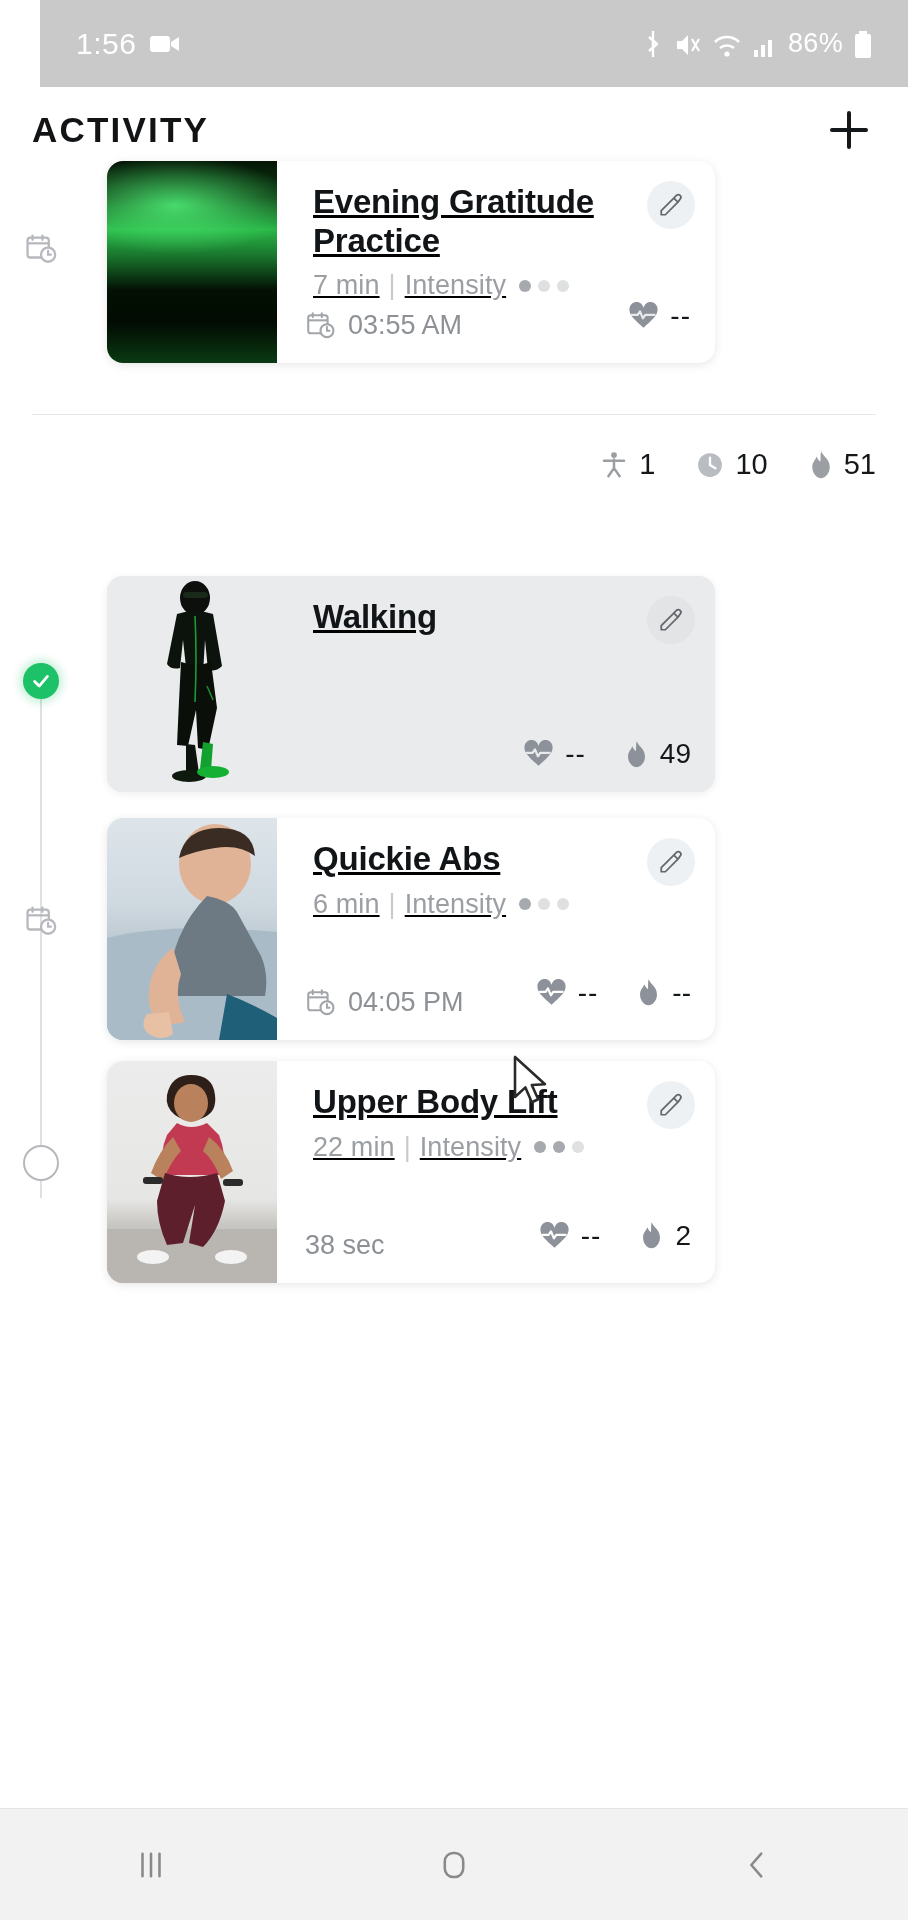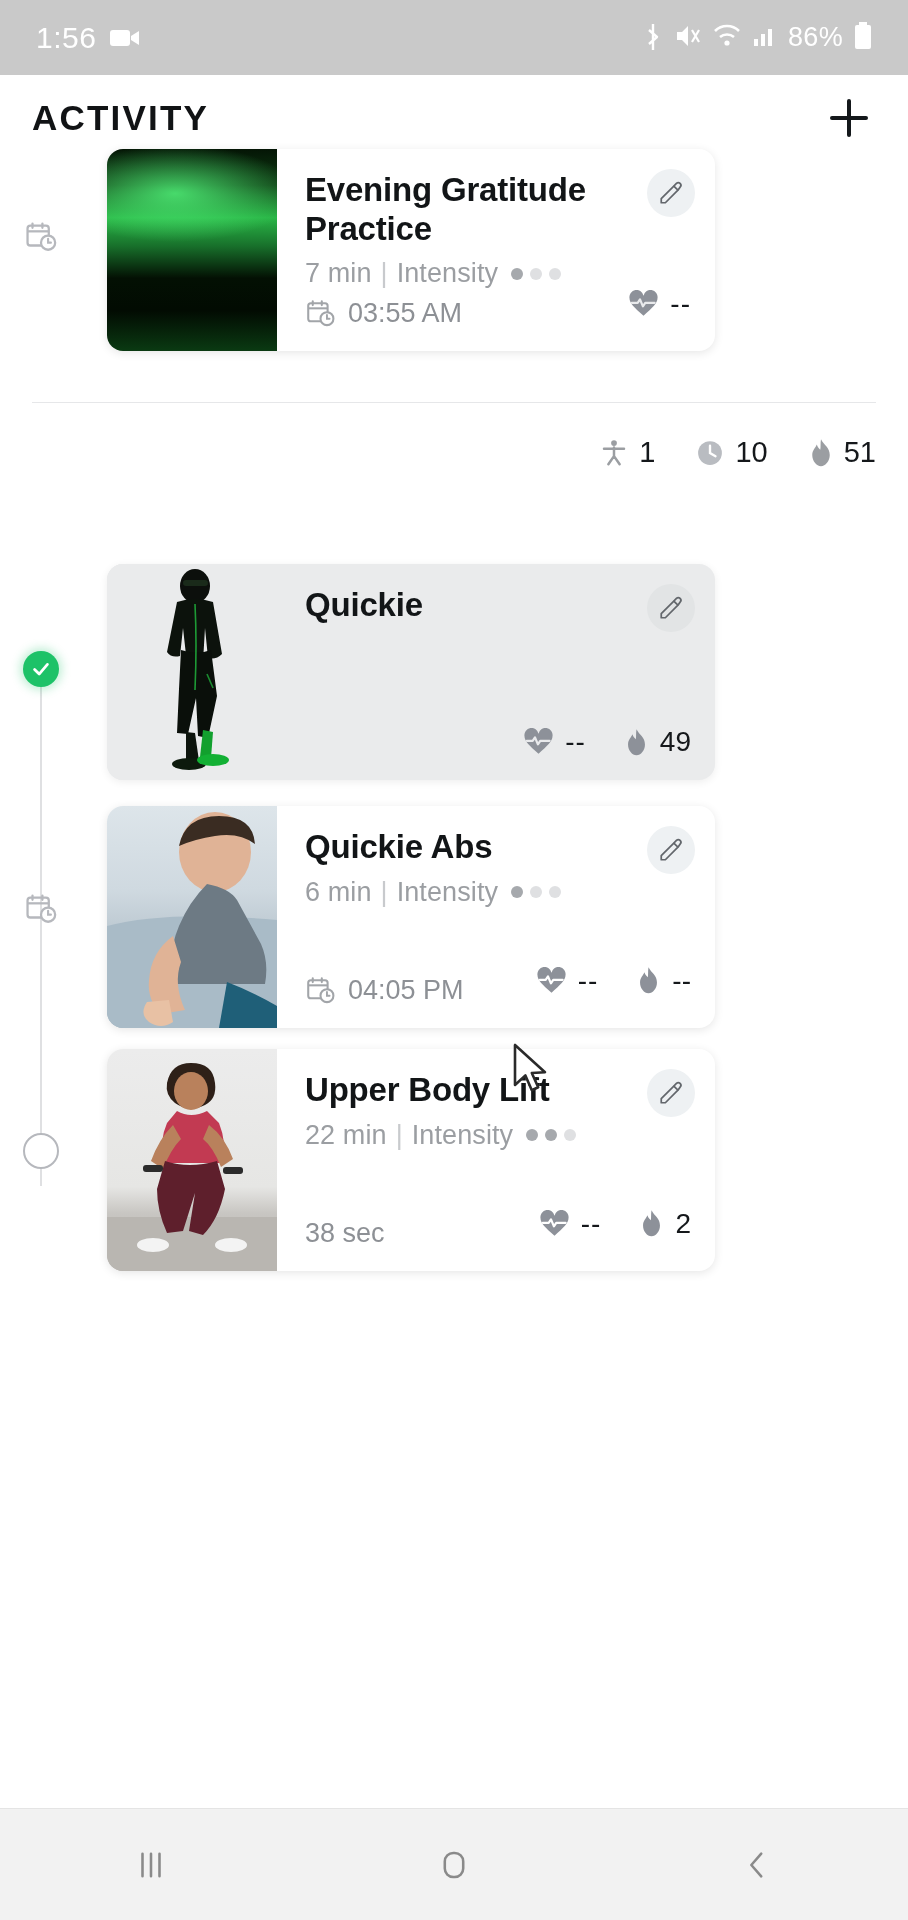--- a/index.html
+++ b/index.html
@@ -6,26 +6,26 @@
   html,body { width:908px; height:1920px; }
   body {
     font-family:"Liberation Sans", sans-serif;
     background:#ffffff;
     overflow:hidden;
     position:relative;
   }
 
   
   .status-bar{
-    height:75px; background:#c9c9c9; display:flex; align-items:center;
-    padding:0 36px; color:#ffffff;
+    height:87px; background:#c9c9c9; display:flex; align-items:center;
+    padding:0 36px; color:#ffffff;margin-left:40px;
   }
   .sb-left{ display:flex; align-items:center; gap:14px; }
   .sb-time{ font-size:30px; letter-spacing:.5px; }
-  .sb-right{ margin-left:auto; display:flex; align-items:flex-start; gap:11px; }
+  .sb-right{ margin-left:auto; display:flex; align-items:flex-end; gap:11px; }
   .sb-pct{ font-size:27px; letter-spacing:.3px; }
   .ico{ display:inline-block; line-height:0; }
 
   
   .app-header{
     height:86px; display:flex; align-items:center; padding:16px 32px;
     background:#ffffff;
   }
   .app-title{
     font-size:35px; font-weight:bold; letter-spacing:2.2px; color:#111315;
@@ -59,21 +59,21 @@
     position:absolute; left:107px; width:608px; height:210px;
     background:#ffffff; border-radius:16px; display:flex;
     box-shadow:0 2px 10px rgba(0,0,0,.10);
   }
   .card.shaded{ background:#eaebec; box-shadow:0 2px 8px rgba(0,0,0,.07); }
   .thumb{
     width:170px; min-width:170px; border-radius:16px 0 0 16px; overflow:hidden;
     position:relative;
   }
   .card.shaded .thumb{ background:#eaebec; }
-  .card-body{ flex:1; position:relative; padding:22px 24px 0 28px; }
+  .card-body{ flex:1; position:relative; padding:22px 24px 0 36px;text-decoration:underline; }
   .card-title{
     font-size:33px; font-weight:bold; color:#121517; letter-spacing:-.2px;
     line-height:1.17;
   }
   .card-sub{
     margin-top:10px; font-size:27px; color:#9b9ea2; display:flex;
     align-items:center; gap:9px; letter-spacing:.1px;
   }
   .sep{ color:#c8cacd; }
   .dots{ display:inline-flex; gap:7px; margin-left:4px; align-items:center;}
@@ -295,21 +295,21 @@
           <path d="M79 168 l9 1 4 28 -13 1 Z" fill="#0d140d"></path>
           <path d="M96 166 l10 2 -2 26 -11 -1 Z" fill="#12a02e"></path>
           <ellipse cx="82" cy="200" rx="17" ry="6" fill="#0d1a0d"></ellipse>
           <ellipse cx="106" cy="196" rx="16" ry="6" fill="#13b034"></ellipse>
           <path d="M88 40 q2 40 0 86" stroke="#1faa3a" stroke-width="1.6" fill="none" opacity=".9"></path>
           <path d="M100 110 l6 14" stroke="#1faa3a" stroke-width="1.6" fill="none" opacity=".8"></path>
         </g>
       </svg>
     </div>
     <div class="card-body">
-      <div class="card-title">Quickie</div>
+      <div class="card-title">Walking</div>
       <div class="card-foot">
         <div class="metrics">
           <div class="metric dim">
             <span class="ico">
               <svg width="31" height="28" viewBox="0 0 26 24">
                   <path d="M13 22 C5 15 1 11 1 7 A6 6 0 0 1 13 5 A6 6 0 0 1 25 7 C25 11 21 15 13 22 Z" fill="#8d9199"></path>
                   <path d="M3 11 h5 l2-3 2.5 6 2-3 h8" stroke="#e9eaec" stroke-width="1.9" fill="none" stroke-linejoin="round" stroke-linecap="round"></path>
                 </svg>
             </span>
             <span class="mv">--</span>

